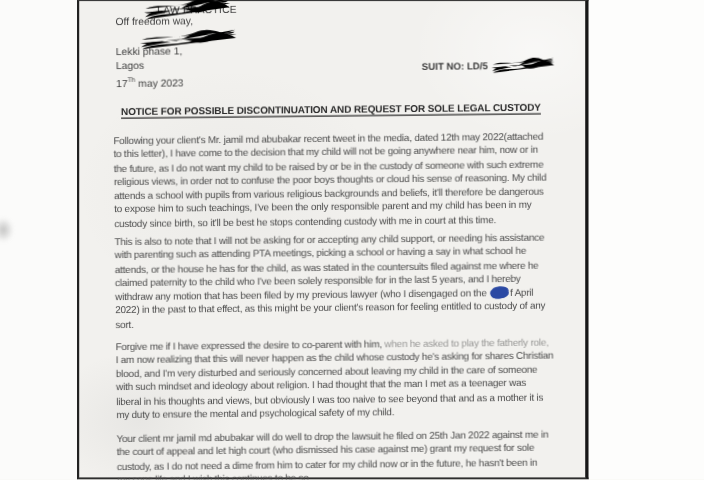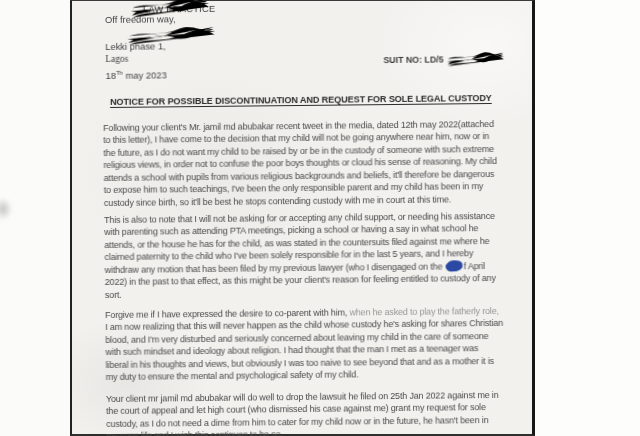--- a/index.html
+++ b/index.html
@@ -26,21 +26,21 @@
     border-top:1px solid #3a3a3a;border-bottom:2px solid #2e2e2e;
   }
   .letter{
     position:absolute;left:0;top:0;width:460px;height:436px;
     transform:rotate(-0.6deg);transform-origin:36px 210px;
     color:#474747;filter:blur(.3px);
   }
   .lh-line{position:absolute;left:35px;font-size:9.4px;white-space:nowrap;color:#3e3e3e;}
   .firm{top:3px;}
   .firm .firm-text{margin-left:38px;letter-spacing:.2px;color:#3a3a3a;}
-  .addr1{top:13px;} .addr2{top:40px;text-align:center;} .addr3{top:53px;font-family:Liberation Serif, serif;}
+  .addr1{top:13px;} .addr2{top:40px;text-align:center;} .addr3{top:53px;}
   .date-line{top:69px;font-size:9.4px;}
   .date-line sup{font-size:6px;vertical-align:super;}
   .suit-line{
     position:absolute;left:313px;top:55px;font-size:8.8px;font-weight:bold;
     color:#3c3c3c;white-space:nowrap;display:flex;align-items:center;
   }
   .doc-title{
     position:absolute;left:38px;top:96px;width:384px;text-align:center;
     font-size:9.1px;font-weight:bold;color:#2b2b2b;letter-spacing:-0.1px;
     text-decoration:underline;text-underline-offset:2px;white-space:nowrap;
@@ -93,21 +93,21 @@
     </div>
     <div class="lh-line" style="top:14px;height:14px;width:120px;">
       <svg class="scrib scrib-addr" viewBox="0 0 140 16" preserveAspectRatio="none">
           <use href="#squig"></use>
         </svg>
     </div>
     <div class="lh-line addr1">Off freedom way,</div>
     <div class="lh-line addr2">Lekki phase 1,</div>
     <div class="lh-line addr3">Lagos</div>
 
-    <div class="lh-line date-line"><span>18</span><sup>Th</sup><span> may 2023</span></div>
+    <div class="lh-line date-line"><span>17</span><sup>Th</sup><span> may 2023</span></div>
 
     <div class="suit-line">
       <span>SUIT NO: LD/5</span>
       <svg class="scrib scrib-suit" viewBox="0 0 140 16" preserveAspectRatio="none">
           <use href="#squig"></use>
         </svg>
     </div>
 
     <div class="doc-title">NOTICE FOR POSSIBLE DISCONTINUATION AND REQUEST FOR SOLE LEGAL CUSTODY</div>
 

